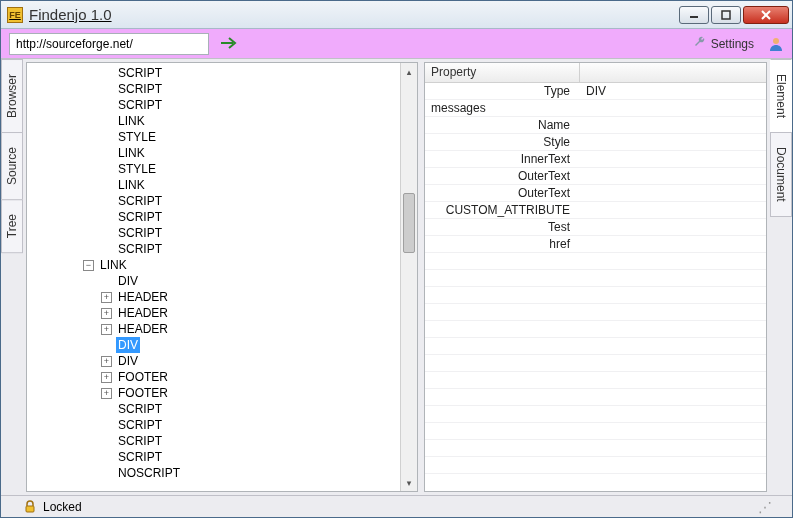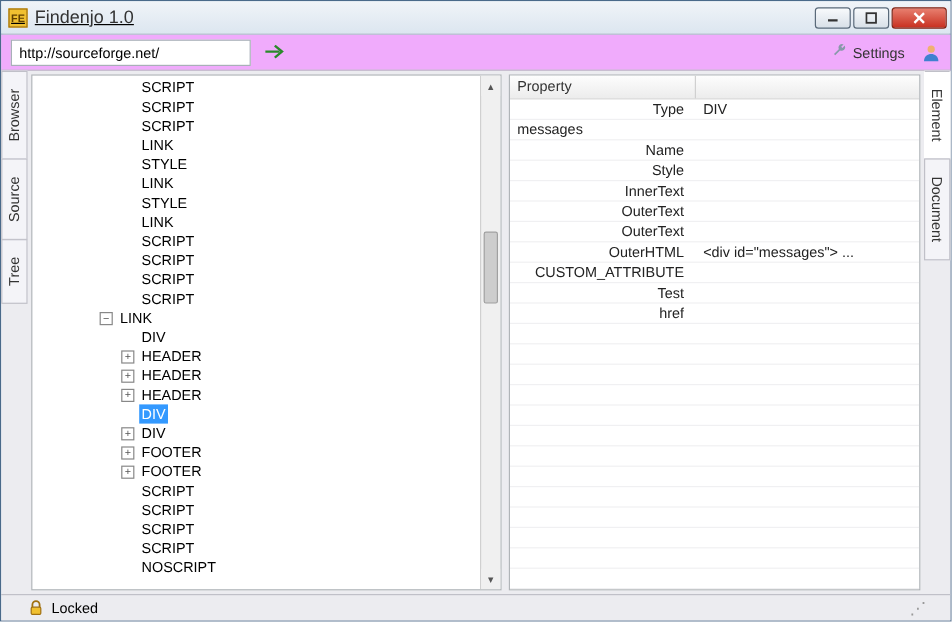--- a/index.html
+++ b/index.html
@@ -278,24 +278,20 @@
             </div>
             <div class="prop-row">
               <div class="pc-prop">OuterText</div>
               <div class="pc-val"></div>
             </div>
             <div class="prop-row">
               <div class="pc-prop">OuterText</div>
               <div class="pc-val"></div>
             </div>
             <div class="prop-row">
-              <div class="pc-prop">OuterHTML</div>
-              <div class="pc-val">&lt;div id="messages"&gt;    ...</div>
-            </div>
-            <div class="prop-row">
               <div class="pc-prop">CUSTOM_ATTRIBUTE</div>
               <div class="pc-val"></div>
             </div>
             <div class="prop-row">
               <div class="pc-prop">Test</div>
               <div class="pc-val"></div>
             </div>
             <div class="prop-row">
               <div class="pc-prop">href</div>
               <div class="pc-val"></div>

